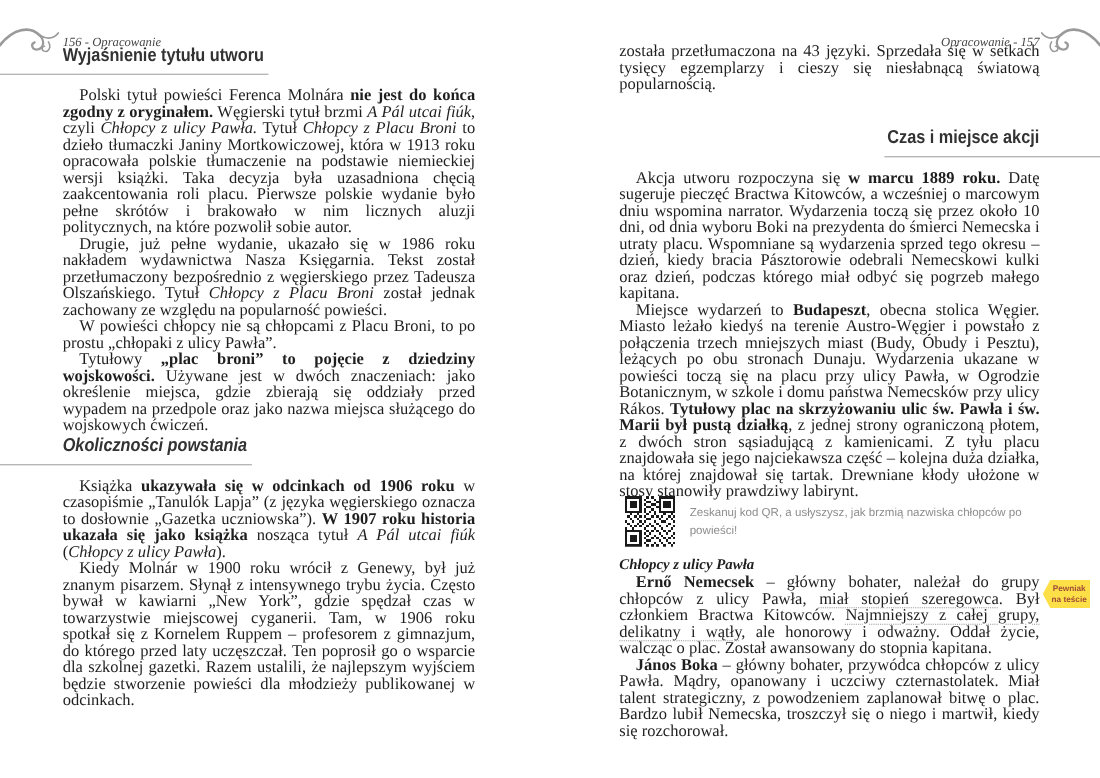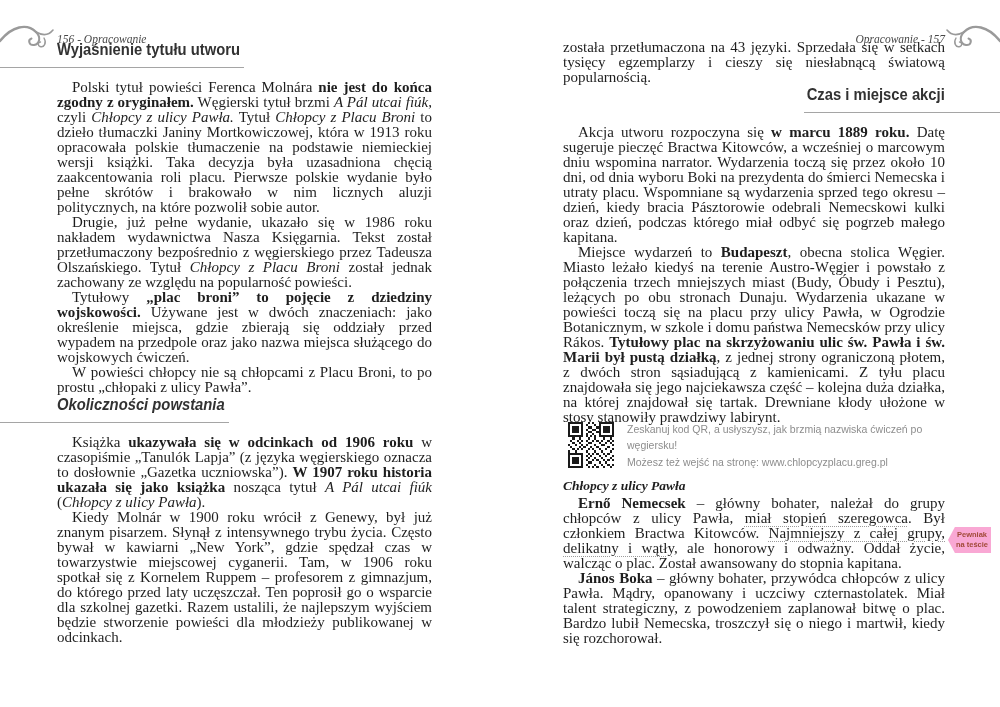--- a/index.html
+++ b/index.html
@@ -17,21 +17,21 @@
   .running-head{position:absolute;top:33px;font-style:italic;font-size:11.5px;color:#474747;}
   .running-head.rh-left{left:57px;}
   .running-head.rh-right{right:55px;}
 
   .content{position:absolute;top:40px;}
   .page.left  .content{left:57px;width:375px;}
   .page.right .content{left:63px;width:382px;}
 
   .sec-head{position:relative;width:fit-content;padding-bottom:8px;margin:0 0 12px 0;}
   .sec-head.mt1{font-style:italic;}
-  .sec-head.mt2{}
+  .sec-head.mt2{margin-top:30px;}
   .sec-head.mt3{margin-top:20px;}
   .sec-title{display:inline-block;font-family:"Liberation Sans",sans-serif;font-weight:700;
              font-size:17px;color:#323232;white-space:nowrap;
              transform:scaleX(0.87);transform-origin:left bottom;}
   .sec-head.align-right{margin-left:auto;}
   .sec-head.align-right .sec-title{transform-origin:right bottom;}
   .rule{position:absolute;bottom:0;height:1px;background:#a5a5a5;}
   .sec-head.rule-left  .rule{left:-57px;right:11%;}
   .sec-head.rule-right .rule{right:-55px;left:11%;}
 
@@ -42,21 +42,21 @@
   .s-b{font-weight:700;}
   .s-i{font-style:italic;}
   .s-d{text-decoration:underline dotted #9b9b9b 1px;text-underline-offset:2.5px;}
 
   .qr-row{display:flex;align-items:center;gap:13px;margin:-4px 0 8px 5px;}
   .qr-box{flex:0 0 auto;width:46px;height:46px;}
   .qr-caption{font-family:"Liberation Sans",sans-serif;font-size:10.5px;color:#8d8d8d;line-height:1.55;}
 
   .subhead{font-weight:700;font-style:italic;font-size:13.5px;margin:8px 0 2px 0;}
 
-  .margin-tab{position:absolute;top:527px;right:9px;width:43px;height:26px;background:#f9a8d4;
+  .margin-tab{position:absolute;top:527px;right:9px;width:43px;height:26px;background:#fde047;
               clip-path:polygon(0 50%,16% 0,100% 0,100% 100%,16% 100%);
               display:flex;flex-direction:column;justify-content:center;align-items:center;
               padding-left:5px;box-sizing:border-box;
               font-family:"Liberation Sans",sans-serif;font-weight:700;font-size:7.5px;
               line-height:1.3;color:#a04a38;text-align:right;}
 </style>
 </head>
 <body>
 
 <div class="spread">
@@ -73,22 +73,22 @@
     <div class="running-head rh-left">156 - Opracowanie</div>
 
     <div class="content">
       <div class="sec-head rule-left">
         <span class="sec-title">Wyjaśnienie tytułu utworu</span>
         <span class="rule"></span>
       </div>
       <div>
           <p class="para"><span class="s-n">Polski tytuł powieści Ferenca Molnára </span><span class="s-b">nie jest do końca zgodny z oryginałem.</span><span class="s-n"> Węgierski tytuł brzmi </span><span class="s-i">A Pál utcai fiúk</span><span class="s-n">, czyli </span><span class="s-i">Chłopcy z ulicy Pawła.</span><span class="s-n"> Tytuł </span><span class="s-i">Chłopcy z Placu Broni</span><span class="s-n"> to dzieło tłumaczki Janiny Mortkowiczowej, która w 1913 roku opracowała polskie tłumaczenie na podstawie niemieckiej wersji książki. Taka decyzja była uzasadniona chęcią zaakcentowania roli placu. Pierwsze polskie wydanie było pełne skrótów i brakowało w nim licznych aluzji politycznych, na które pozwolił sobie autor.</span></p>
           <p class="para"><span class="s-n">Drugie, już pełne wydanie, ukazało się w 1986 roku nakładem wydawnictwa Nasza Księgarnia. Tekst został przetłumaczony bezpośrednio z węgierskiego przez Tadeusza Olszańskiego. Tytuł </span><span class="s-i">Chłopcy z Placu Broni</span><span class="s-n"> został jednak zachowany ze względu na popularność powieści.</span></p>
+          <p class="para"><span class="s-n">W powieści chłopcy nie są chłopcami z Placu Broni, to po prostu „chłopaki z ulicy Pawła”.</span></p>
           <p class="para"><span class="s-n">Tytułowy </span><span class="s-b">„plac broni” to pojęcie z dziedziny wojskowości.</span><span class="s-n"> Używane jest w dwóch znaczeniach: jako określenie miejsca, gdzie zbierają się oddziały przed wypadem na przedpole oraz jako nazwa miejsca służącego do wojskowych ćwiczeń.</span></p>
-          <p class="para"><span class="s-n">W powieści chłopcy nie są chłopcami z Placu Broni, to po prostu „chłopaki z ulicy Pawła”.</span></p>
         </div>
 
       <div class="sec-head rule-left mt1">
         <span class="sec-title">Okoliczności powstania</span>
         <span class="rule"></span>
       </div>
       <div>
           <p class="para"><span class="s-n">Książka </span><span class="s-b">ukazywała się w odcinkach od 1906 roku</span><span class="s-n"> w czasopiśmie „Tanulók Lapja” (z języka węgierskiego oznacza to dosłownie „Gazetka uczniowska”). </span><span class="s-b">W 1907 roku historia ukazała się jako książka</span><span class="s-n"> nosząca tytuł </span><span class="s-i">A Pál utcai fiúk</span><span class="s-n"> (</span><span class="s-i">Chłopcy z ulicy Pawła</span><span class="s-n">).</span></p>
           <p class="para"><span class="s-n">Kiedy Molnár w 1900 roku wrócił z Genewy, był już znanym pisarzem. Słynął z intensywnego trybu życia. Często bywał w kawiarni „New York”, gdzie spędzał czas w towarzystwie miejscowej cyganerii. Tam, w 1906 roku spotkał się z Kornelem Ruppem – profesorem z gimnazjum, do którego przed laty uczęszczał. Ten poprosił go o wsparcie dla szkolnej gazetki. Razem ustalili, że najlepszym wyjściem będzie stworzenie powieści dla młodzieży publikowanej w odcinkach.</span></p>
         </div>
@@ -137,22 +137,21 @@
             </g>
             <g fill="#1a1a1a">
               <rect x="2" y="2" width="3" height="3"></rect>
                 <rect x="16" y="2" width="3" height="3"></rect>
                 <rect x="2" y="16" width="3" height="3"></rect>
               <path d="M9 0h1v1H9z M11 0h1v1h-1z M8 1h1v1H8z M12 1h1v1h-1z M9 2h2v1H9z M13 2h1v1h-1z M8 3h1v1H8z M11 3h2v1h-2z M9 4h2v1H9z M13 4h1v1h-1z M8 5h1v1H8z M11 5h1v1h-1z M8 6h1v1H8z M10 6h1v1h-1z M12 6h1v1h-1z M2 7h1v1H2z M5 7h1v1H5z M9 7h1v1H9z M12 7h1v1h-1z M16 7h1v1h-1z M19 7h1v1h-1z M1 8h1v1H1z M4 8h1v1H4z M6 8h1v1H6z M8 8h1v1H8z M11 8h1v1h-1z M13 8h1v1h-1z M15 8h1v1h-1z M18 8h1v1h-1z M20 8h1v1h-1z M2 9h1v1H2z M5 9h1v1H5z M9 9h2v1H9z M14 9h1v1h-1z M17 9h1v1h-1z M19 9h1v1h-1z M0 10h1v1H0z M3 10h1v1H3z M6 10h1v1H6z M8 10h1v1H8z M12 10h1v1h-1z M15 10h2v1h-2z M20 10h1v1h-1z M1 11h1v1H1z M5 11h1v1H5z M7 11h1v1H7z M10 11h1v1h-1z M13 11h1v1h-1z M18 11h1v1h-1z M2 12h1v1H2z M4 12h1v1H4z M6 12h1v1H6z M9 12h1v1H9z M11 12h1v1h-1z M14 12h1v1h-1z M17 12h1v1h-1z M20 12h1v1h-1z M0 13h1v1H0z M3 13h1v1H3z M8 13h1v1H8z M12 13h1v1h-1z M15 13h1v1h-1z M19 13h1v1h-1z M9 14h1v1H9z M11 14h1v1h-1z M13 14h1v1h-1z M16 14h1v1h-1z M18 14h1v1h-1z M8 15h1v1H8z M10 15h1v1h-1z M14 15h1v1h-1z M17 15h1v1h-1z M20 15h1v1h-1z M9 16h1v1H9z M12 16h1v1h-1z M15 16h1v1h-1z M19 16h1v1h-1z M8 17h1v1H8z M11 17h1v1h-1z M13 17h1v1h-1z M16 17h1v1h-1z M18 17h1v1h-1z M20 17h1v1h-1z M9 18h2v1H9z M14 18h1v1h-1z M17 18h1v1h-1z M8 19h1v1H8z M12 19h1v1h-1z M15 19h1v1h-1z M18 19h1v1h-1z M20 19h1v1h-1z M9 20h1v1H9z M11 20h1v1h-1z M13 20h1v1h-1z M16 20h1v1h-1z M19 20h1v1h-1z"></path>
             </g>
           </svg>
         </div>
         <div class="qr-caption">
-          <div>Zeskanuj kod QR, a usłyszysz, jak brzmią nazwiska ćwiczeń po węgiersku!</div>
-          <div>Możesz też wejść na stronę: www.chlopcyzplacu.greg.pl</div>
+          <div>Zeskanuj kod QR, a usłyszysz, jak brzmią nazwiska chłopców po powieści!</div>
         </div>
       </div>
 
       <div class="subhead">Chłopcy z ulicy Pawła</div>
       <div>
           <p class="para"><span class="s-b">Ernő Nemecsek</span><span class="s-n"> – główny bohater, należał do grupy chłopców z ulicy Pawła, </span><span class="s-d">miał stopień szeregowca</span><span class="s-n">. Był członkiem Bractwa Kitowców. </span><span class="s-d">Najmniejszy z całej grupy, delikatny i wątły</span><span class="s-n">, ale honorowy i odważny. Oddał życie, walcząc o plac. Został awansowany do stopnia kapitana.</span></p>
           <p class="para"><span class="s-b">János Boka</span><span class="s-n"> – główny bohater, przywódca chłopców z ulicy Pawła. Mądry, opanowany i uczciwy czternastolatek. Miał talent strategiczny, z powodzeniem zaplanował bitwę o plac. Bardzo lubił Nemecska, troszczył się o niego i martwił, kiedy się rozchorował.</span></p>
         </div>
     </div>
 

